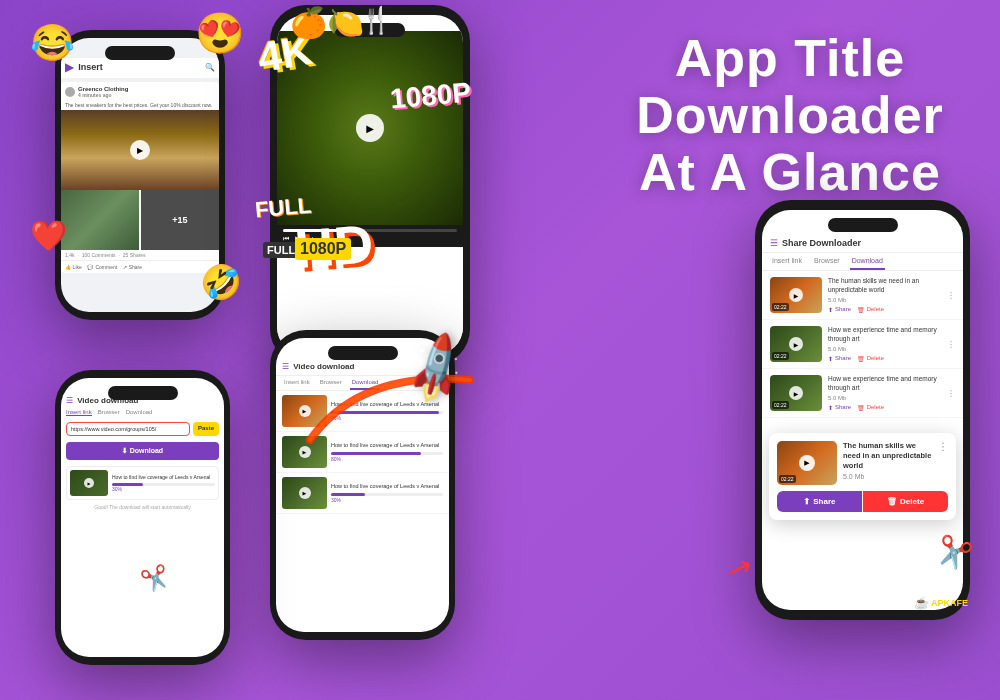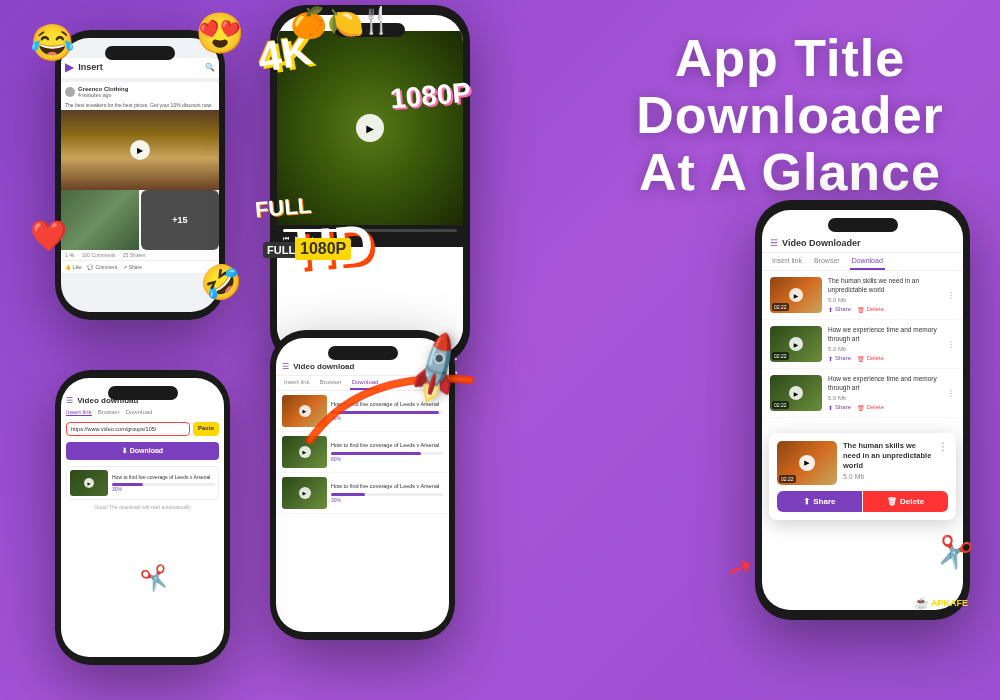--- a/index.html
+++ b/index.html
@@ -146,21 +146,20 @@
       position: relative;
     }
     .fb-video-grid-item.plus {
       background: rgba(0,0,0,0.7);
       display: flex;
       align-items: center;
       justify-content: center;
       color: #fff;
       font-size: 9px;
       font-weight: bold;
-      border-radius: 6px;
     }
     .fb-actions {
       display: flex;
       padding: 3px 4px;
       gap: 6px;
       border-top: 1px solid #eee;
     }
     .fb-action {
       font-size: 5px;
       color: #666;
@@ -1063,21 +1062,21 @@
     </div>
   </div>
 </div>
 
 <div class="phone phone5">
   <div class="phone-screen">
     <div class="phone-notch"></div>
     <div style="padding-top:22px; height:100%; position:relative; overflow:hidden;">
       <div class="p5-header">
         <span style="font-size:9px;color:#7B3FBE;">☰</span>
-        <span class="p5-title">Video Downloader</span>
+        <span class="p5-title">Share Downloader</span>
       </div>
       <div class="p5-tabs">
         <div class="p5-tab">Insert link</div>
         <div class="p5-tab">Browser</div>
         <div class="p5-tab active">Download</div>
       </div>
 
       <div class="p5-item">
         <div class="p5-thumb">
           <div class="p5-thumb-play">▶</div>

